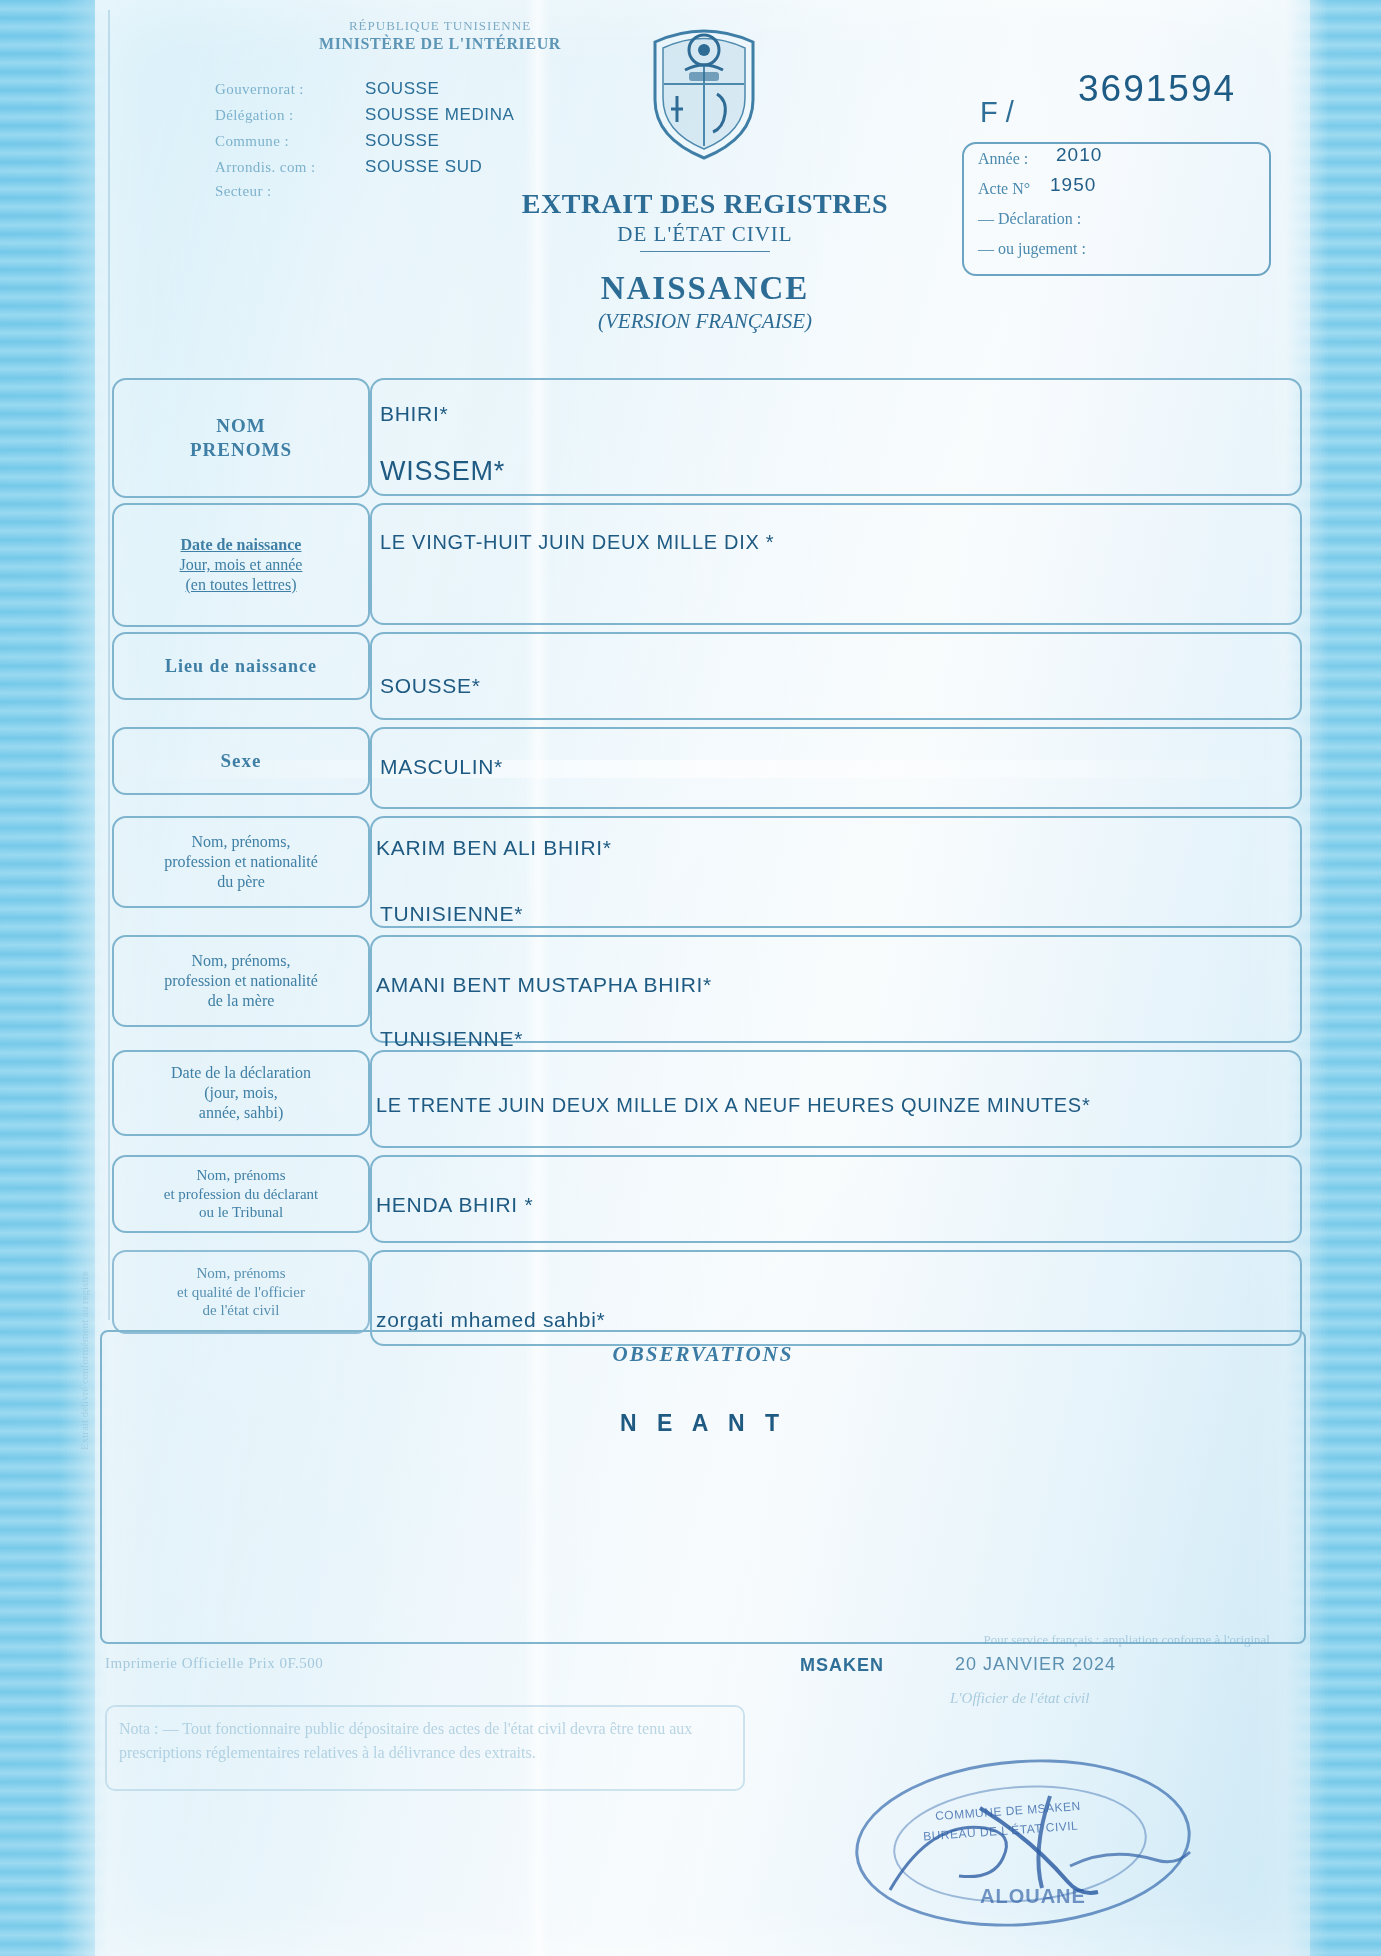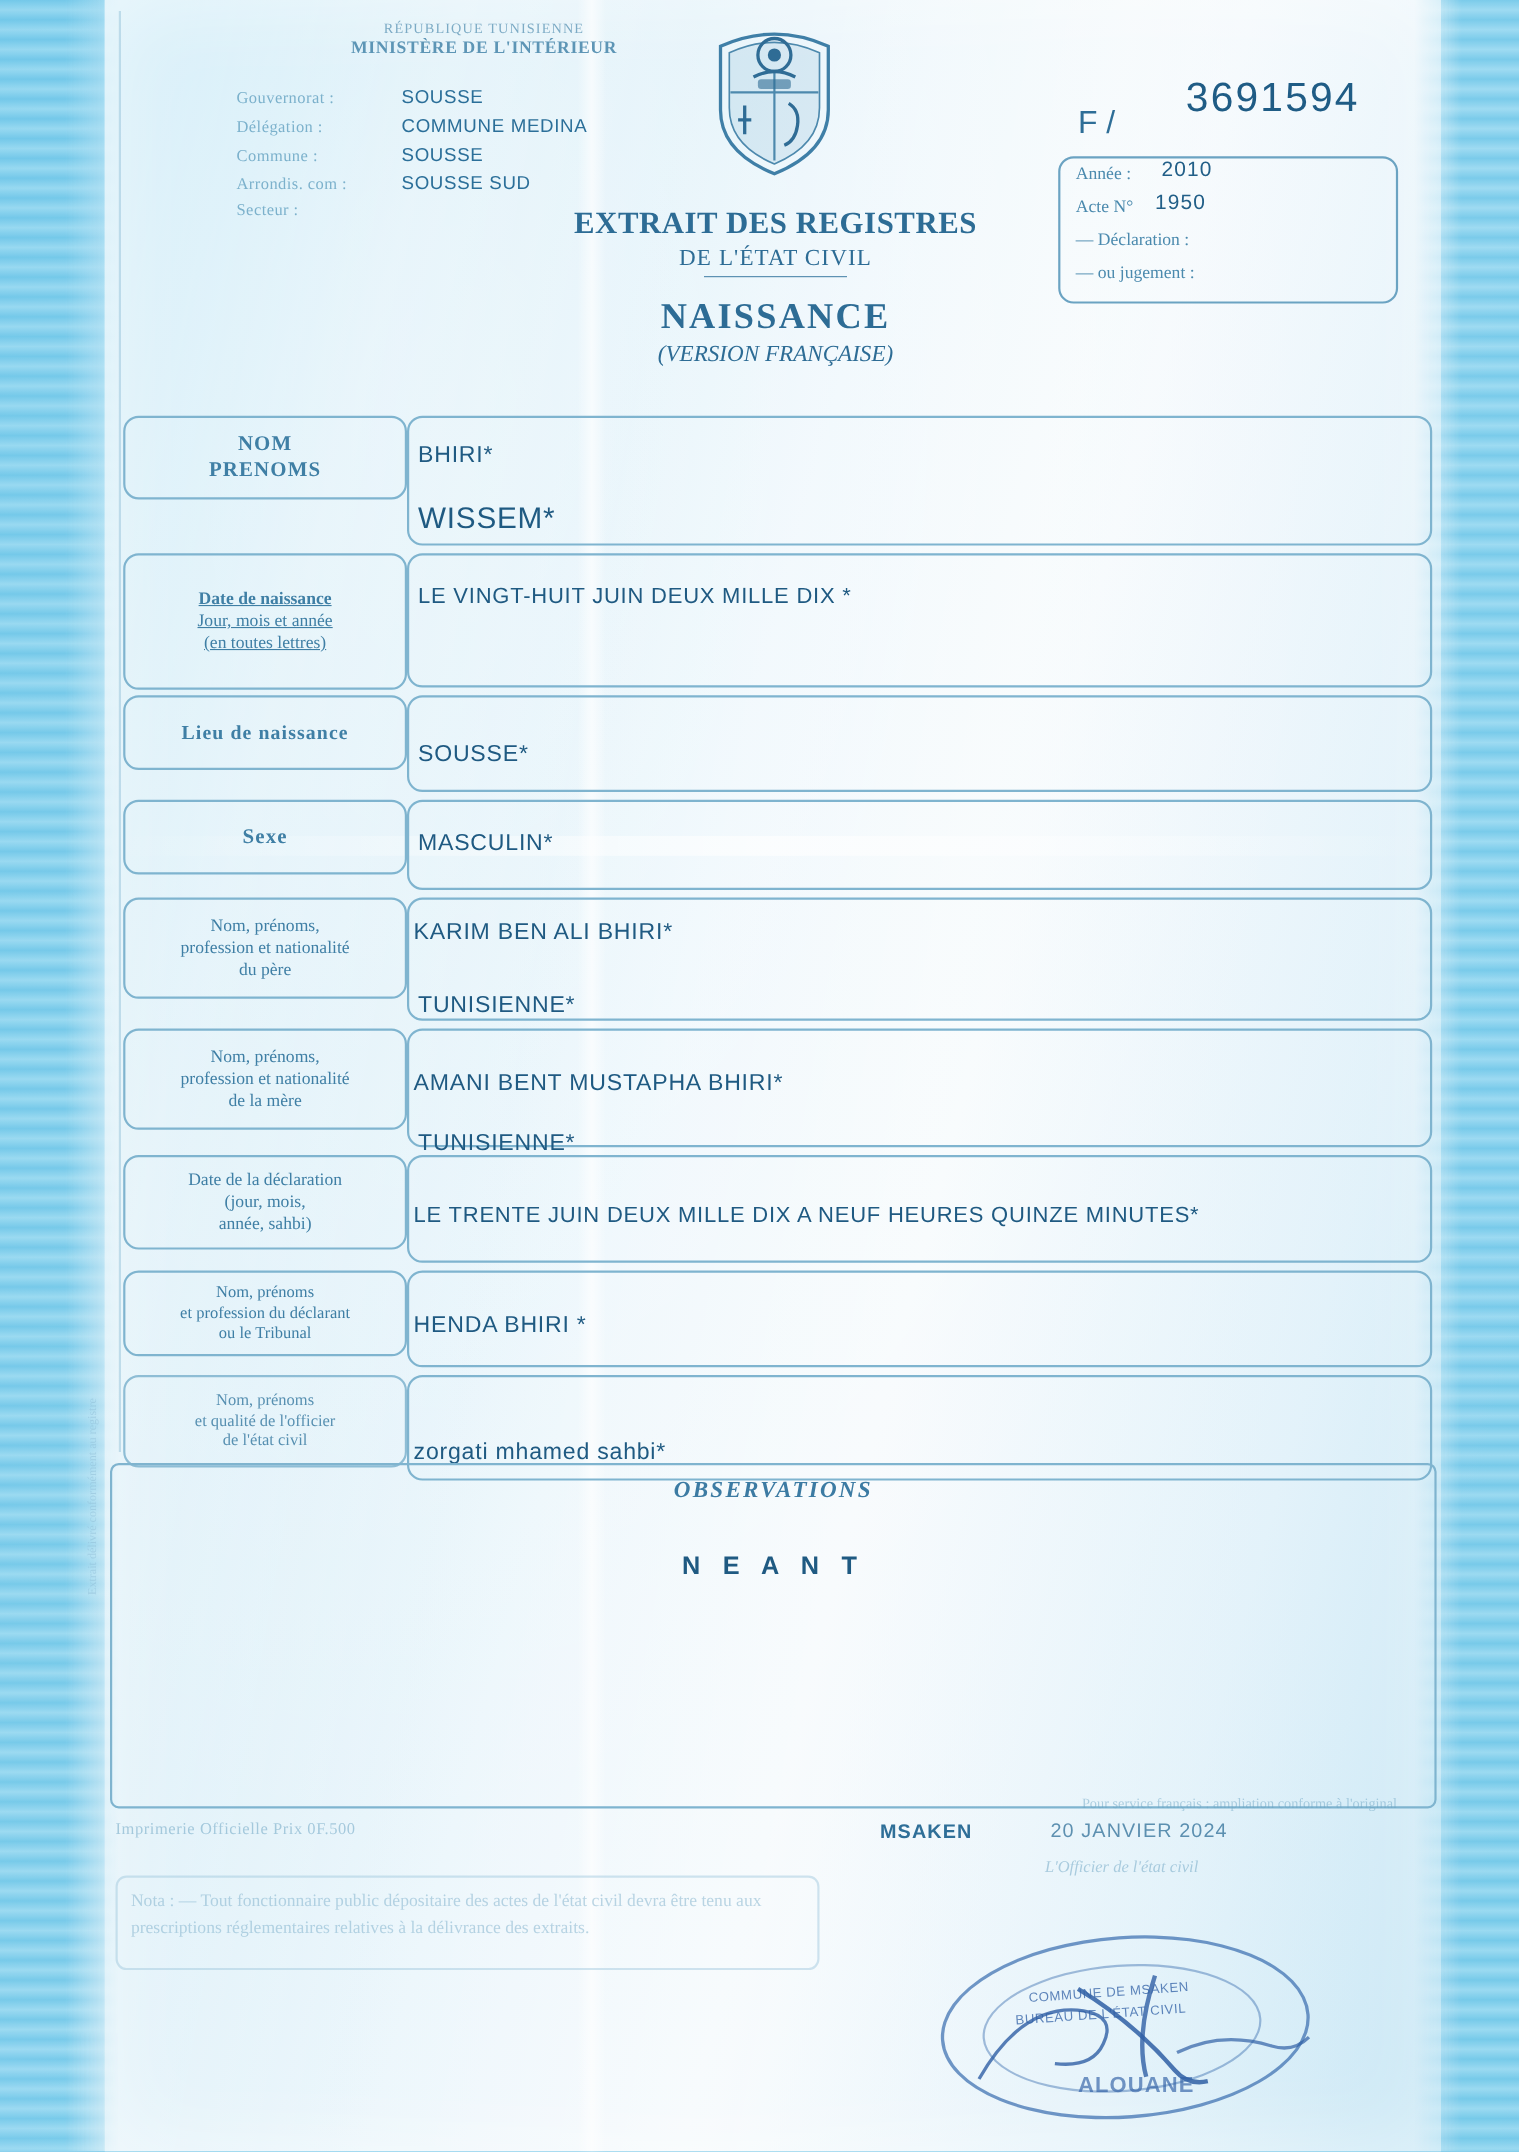--- a/index.html
+++ b/index.html
@@ -436,21 +436,21 @@
   <div class="hdr-admin">
     <div class="l1">RÉPUBLIQUE TUNISIENNE</div>
     <div class="l2">MINISTÈRE DE L'INTÉRIEUR</div>
     <div class="fields">
       <div class="row">
         <div class="lab">Gouvernorat :</div>
         <div class="val">SOUSSE</div>
       </div>
       <div class="row">
         <div class="lab">Délégation :</div>
-        <div class="val">COMMUNE MEDINA</div>
+        <div class="val">SOUSSE MEDINA</div>
       </div>
       <div class="row">
         <div class="lab">Commune :</div>
         <div class="val">SOUSSE</div>
       </div>
       <div class="row">
         <div class="lab">Arrondis. com :</div>
         <div class="val">SOUSSE SUD</div>
       </div>
       <div class="row">
@@ -499,21 +499,21 @@
       <span>— Déclaration :</span>
     </div>
     <div class="r">
       <span>— ou jugement :</span>
     </div>
   </div>
 
   <div class="table">
 
     <div class="trow" style="height:118px;">
-      <div class="cellL bold" style="top:0;height:76px;">
+      <div class="cellL bold" style="top:0;height:120px;">
         <span>NOM</span>
         <span>PRENOMS</span>
       </div>
       <div class="cellR" style="top:0;height:118px;"></div>
       <div class="hw" style="left:268px;top:24px;font-size:21px;">BHIRI*</div>
       <div class="hw" style="left:268px;top:78px;font-size:27px;">WISSEM*</div>
     </div>
 
     <div class="trow" style="height:122px;">
       <div class="cellL" style="top:0;height:124px;text-decoration:underline;">

